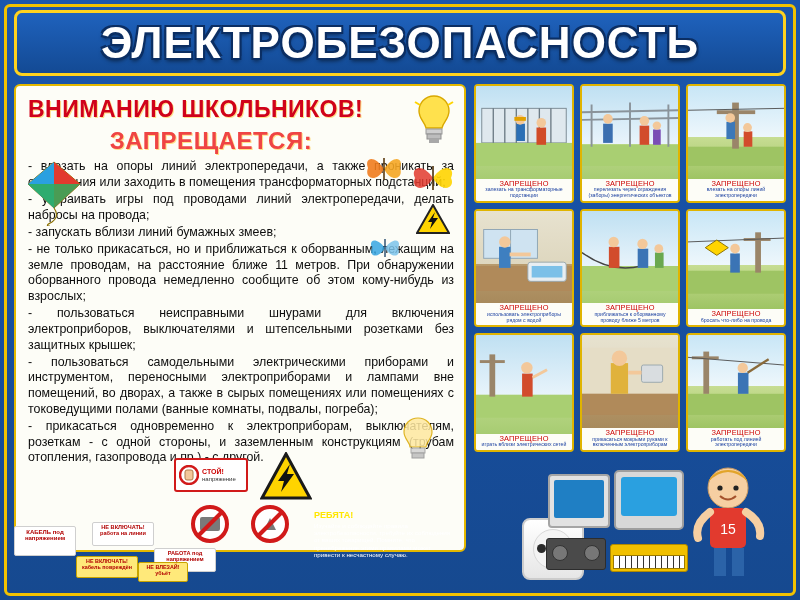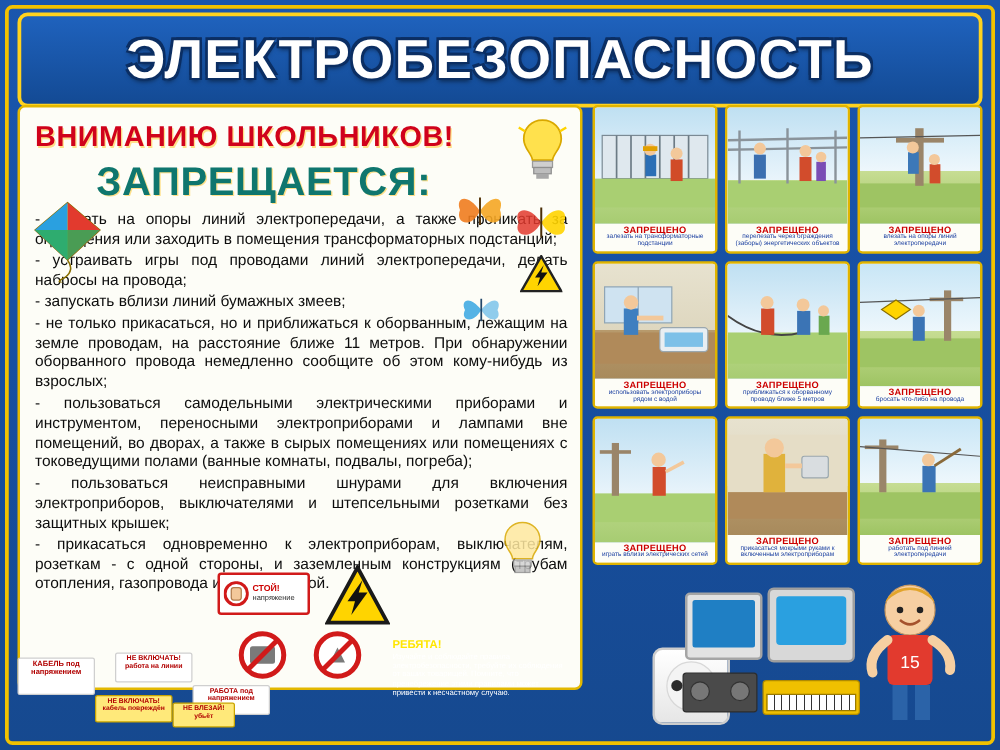--- a/index.html
+++ b/index.html
@@ -28,21 +28,21 @@
     pointer-events: none;
     z-index: 40;
   }
 
   
   .title-bar {
     position: absolute;
     left: 14px;
     top: 10px;
     width: 772px;
-    height: 76px;
+    height: 66px;
     display: flex;
     align-items: center;
     justify-content: center;
     background: linear-gradient(180deg, #1f62bd 0%, #134a94 100%);
     border: 3px solid #ffd21e;
     border-radius: 8px;
     box-sizing: border-box;
     overflow: hidden;
   }
   .title-text {
@@ -83,23 +83,23 @@
   }
   .subhead {
     font-size: 12.5px;
     color: #121212;
     text-align: center;
     line-height: 1.25;
     margin: 0 34px 2px 6px;
     font-weight: 600;
   }
   .head-forbidden {
-    color: #0f766e;
+    color: #ef4444;
     font-weight: bold;
-    font-size: 32px;
+    font-size: 24px;
     text-align: center;
     letter-spacing: .5px;
     text-shadow: 1px 1px 0 #ffe08a;
     margin: 2px 0 4px 0;
     padding-right: 60px;
   }
   .rules {
     font-size: 12.4px;
     line-height: 1.265;
     color: #0d0d0d;
@@ -173,21 +173,21 @@
   }
   .cell .cap {
     flex: 0 0 auto;
     text-align: center;
     padding: 1px 1px 2px;
     background: #fdfdf7;
   }
   .cap .word {
     display: block;
     color: #cc0000;
-    font-weight: bold;
+    font-weight: normal;
     font-size: 7.4px;
     letter-spacing: .2px;
     line-height: 1.05;
   }
   .cap .desc {
     display: block;
     color: #1a3fa0;
     font-size: 5.2px;
     line-height: 1.08;
     padding: 0 2px;
@@ -410,22 +410,22 @@
     </svg>
 
     <div class="head-attention">ВНИМАНИЮ ШКОЛЬНИКОВ!</div>
     <div class="head-forbidden">ЗАПРЕЩАЕТСЯ:</div>
 
     <div class="rules">
       <p>- влезать на опоры линий электропередачи, а также проникать за ограждения или заходить в помещения трансформаторных подстанций;</p>
       <p>- устраивать игры под проводами линий электропередачи, делать набросы на провода;</p>
       <p>- запускать вблизи линий бумажных змеев;</p>
       <p>- не только прикасаться, но и приближаться к оборванным, лежащим на земле проводам, на расстояние ближе 11 метров. При обнаружении оборванного провода немедленно сообщите об этом кому-нибудь из взрослых;</p>
+      <p>- пользоваться неисправными шнурами для включения электроприборов, выключателями и штепсельными розетками без защитных крышек;</p>
       <p>- пользоваться самодельными электрическими приборами и инструментом, переносными электроприборами и лампами вне помещений, во дворах, а также в сырых помещениях или помещениях с токоведущими полами (ванные комнаты, подвалы, погреба);</p>
-      <p>- пользоваться неисправными шнурами для включения электроприборов, выключателями и штепсельными розетками без защитных крышек;</p>
       <p>- прикасаться одновременно к электроприборам, выключателям, розеткам - с одной стороны, и заземленным конструкциям (трубам отопления, газопровода и пр.) - с другой.</p>
     </div>
 
     <svg class="bulb-mid" viewBox="0 0 40 58">
       <path d="M20 4 c-8 0 -14 6 -14 14 c0 7 6 10 6 15 h16 c0 -5 6 -8 6 -15 c0 -8 -6 -14 -14 -14z" fill="#ffe9a0" stroke="#d9a800" stroke-width="1.2"></path>
       <rect x="13" y="34" width="14" height="5" fill="#d2d2d2" stroke="#9a9a9a"></rect>
       <rect x="14" y="39" width="12" height="5" fill="#bdbdbd" stroke="#8f8f8f"></rect>
     </svg>
   </div>
 

